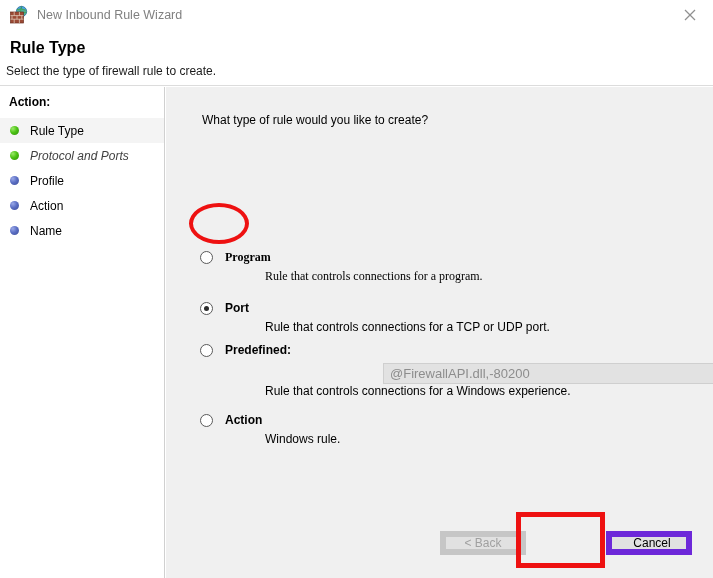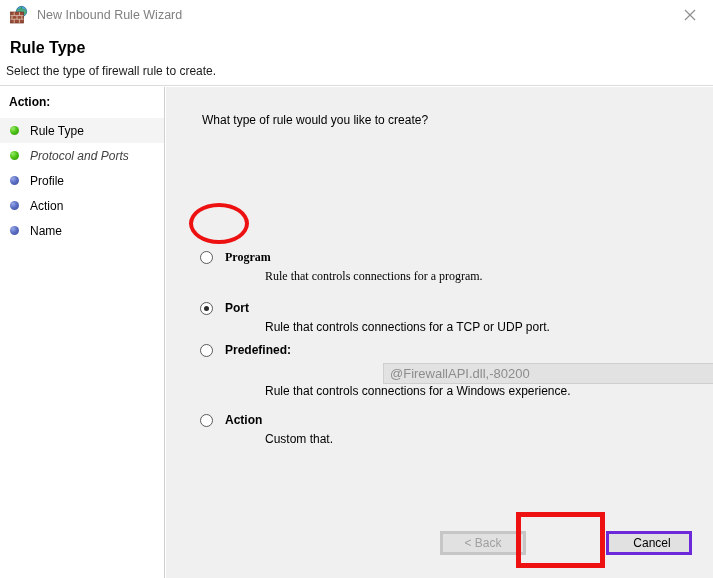--- a/index.html
+++ b/index.html
@@ -211,21 +211,21 @@
     color: #8d8d8d;
     margin-left: 6px;
     white-space: nowrap;
   }
 
   
   .btn {
     position: absolute;
     height: 24px;
     background: #e1e1e1;
-    border: 3px solid #6d28d9;
+    border: 6px solid #6d28d9;
     box-sizing: border-box;
     font-family: "Liberation Sans", sans-serif;
     font-size: 12px;
     color: #000000;
     display: flex;
     align-items: center;
     justify-content: center;
     cursor: default;
   }
   .btn.disabled {
@@ -355,21 +355,21 @@
     <div class="combo">
       <span class="combo-value">@FirewallAPI.dll,-80200</span>
 
     </div>
 
     <div class="option" style="top:326px;">
       <div class="opt-row">
         <span class="radio"></span>
         <span class="opt-label">Action</span>
       </div>
-      <div class="opt-desc">Custom that.</div>
+      <div class="opt-desc">Windows rule.</div>
     </div>
 
     <div class="btn disabled" style="left:274px; top:444px; width:86px;">&lt; Back</div>
     <div class="btn" style="left:440px; top:444px; width:86px;padding-left:6px;">Cancel</div>
 
   </div>
 
   <div class="annot-ellipse" style="left:189px; top:203px; width:60px; height:41px;"></div>
   <div class="annot-rect" style="left:516px; top:512px; width:89px; height:56px;"></div>
 

